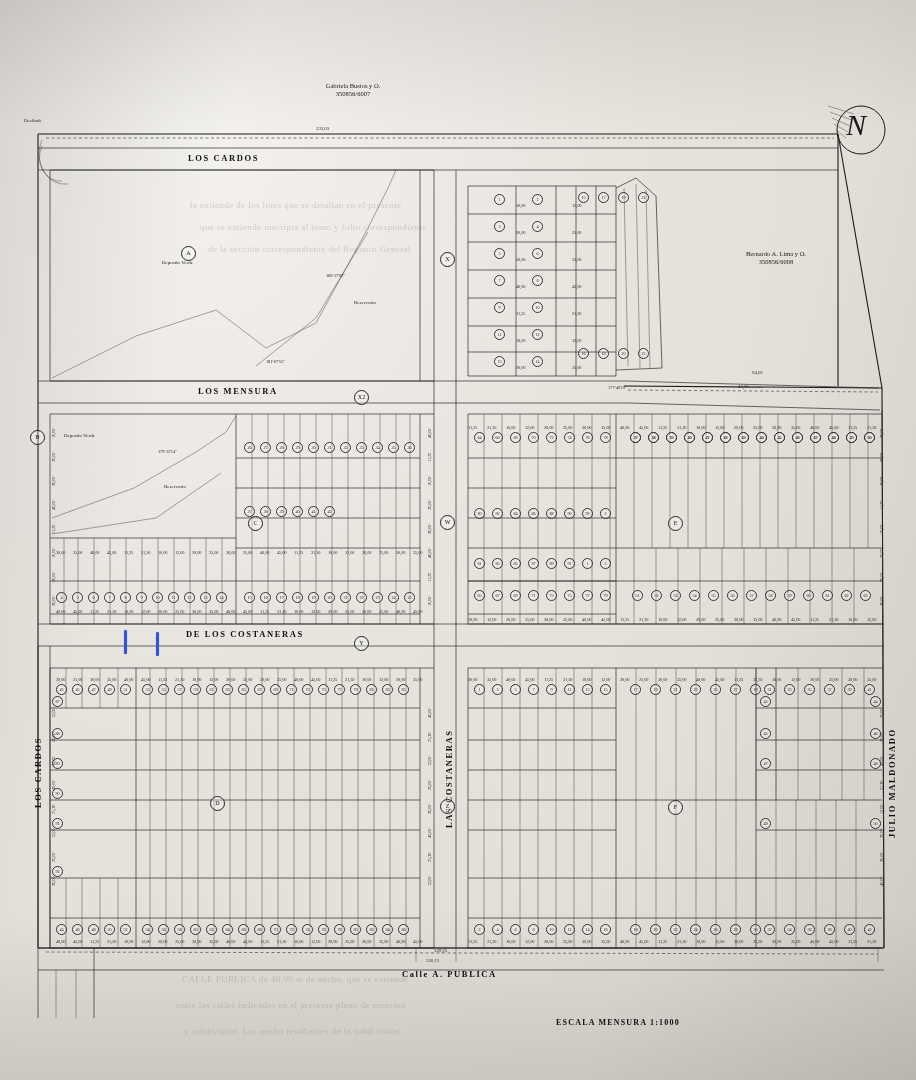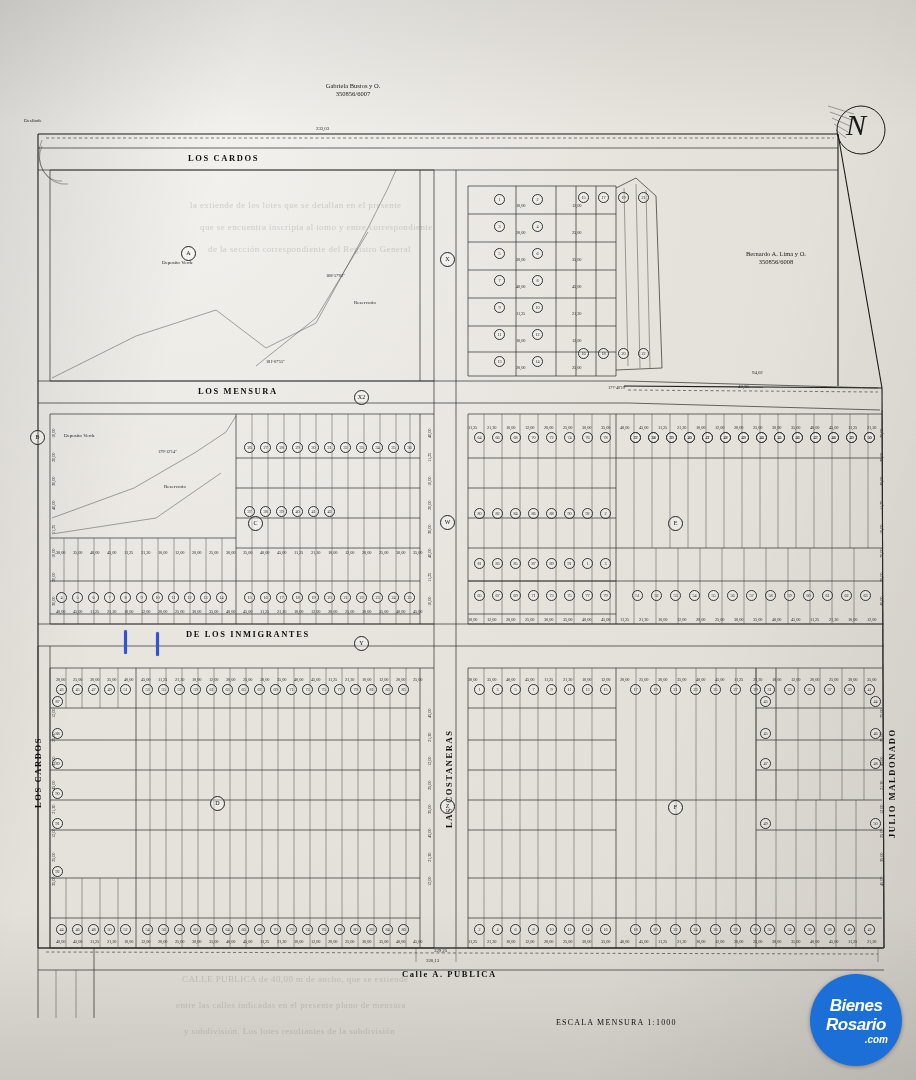--- a/index.html
+++ b/index.html
@@ -188,25 +188,25 @@
     font-style: italic;
   }
 </style>
 </head>
 <body>
 
 <div id="page">
   <div class="paper-shade"></div>
 
   <div class="ghost-text" style="left:190px; top:200px;">la extiende de los lotes que se detallan en el presente</div>
-  <div class="ghost-text" style="left:200px; top:222px;">que se encuentra inscripta al tomo y entre correspondiente</div>
+  <div class="ghost-text" style="left:200px; top:222px;">que se extiende inscripta al tomo y folio correspondiente</div>
   <div class="ghost-text" style="left:208px; top:244px;">de la sección correspondiente del Registro General</div>
   <div class="ghost-text" style="left:182px; top:974px;">CALLE PUBLICA de 40,00 m de ancho, que se extiende</div>
   <div class="ghost-text" style="left:176px; top:1000px;">entre las calles indicadas en el presente plano de mensura</div>
-  <div class="ghost-text" style="left:184px; top:1026px;">y subdivisión. Los lotes resultantes de la subdivisión</div>
+  <div class="ghost-text" style="left:184px; top:1026px;">y subdivisión. Los ancho resultantes de la subdivisión</div>
 
   <div id="plan">
 
     <svg id="plan-svg" viewBox="0 0 884 1026">
       <defs>
         <style>
           .l  { stroke:#2b2b2b; stroke-width:0.7; fill:none; }
           .lt { stroke:#3a3a3a; stroke-width:0.45; fill:none; }
           .lb { stroke:#1a1a1a; stroke-width:1.1; fill:none; }
           .dash { stroke:#2b2b2b; stroke-width:0.6; fill:none; stroke-dasharray:3 2.5; }
@@ -477,21 +477,21 @@
       <div>Gabriela Bustos y O.</div>
       <div>350856/6007</div>
     </div>
     <div class="lbl owner" style="left:690px; top:232px; width:140px;">
       <div>Bernardo A. Lima y O.</div>
       <div>350856/6008</div>
     </div>
 
     <div class="lbl street-name" style="left:172px; top:136px;">LOS CARDOS</div>
     <div class="lbl street-name" style="left:182px; top:369px;">LOS MENSURA</div>
-    <div class="lbl street-name" style="left:170px; top:612px;">DE LOS INMIGRANTES</div>
+    <div class="lbl street-name" style="left:170px; top:612px;">DE LOS COSTANERAS</div>
     <div class="lbl street-name" style="left:386px; top:952px;">Calle A. PUBLICA</div>
     <div class="lbl street-name vertical" style="left:18px; top:790px;">LOS CARDOS</div>
     <div class="lbl street-name vertical" style="left:429px; top:810px;">LAS COSTANERAS</div>
     <div class="lbl street-name vertical" style="left:872px; top:820px;">JULIO MALDONADO</div>
 
     <div class="lbl note" style="left:8px; top:100px;">Deslinde</div>
     <div class="lbl note" style="left:146px; top:242px;">Deposito Verde</div>
     <div class="lbl note" style="left:338px; top:282px;">Reservorio</div>
     <div class="lbl note" style="left:48px; top:415px;">Deposito Verde</div>
     <div class="lbl note" style="left:148px; top:466px;">Reservorio</div>
@@ -992,21 +992,16 @@
         <div class="lbl dim rot" style="left: 864px; top: 820px;">25,00</div>
         <div class="lbl dim rot" style="left: 864px; top: 564px;">30,00</div>
         <div class="lbl dim rot" style="left: 864px; top: 844px;">35,00</div>
         <div class="lbl dim rot" style="left: 864px; top: 588px;">40,00</div>
         <div class="lbl dim rot" style="left: 864px; top: 868px;">45,00</div>
       </div>
 
     <div class="pen" style="left:108px; top:612px; width:3px; height:24px;"></div>
     <div class="pen" style="left:140px; top:614px; width:3px; height:24px;"></div>
 
-    <div class="scale-label" style="left:540px; top:1000px;">ESCALA MENSURA 1:1000</div>
+    <div class="scale-label" style="left:540px; top:1000px;font-weight:bold;">ESCALA MENSURA 1:1000</div>
   </div>
 
-  <div id="watermark">
-    <div class="l1">Bienes</div>
-    <div class="l2">Rosario</div>
-    <div class="l3">.com</div>
-  </div>
 </div>
 
 </body></html>

